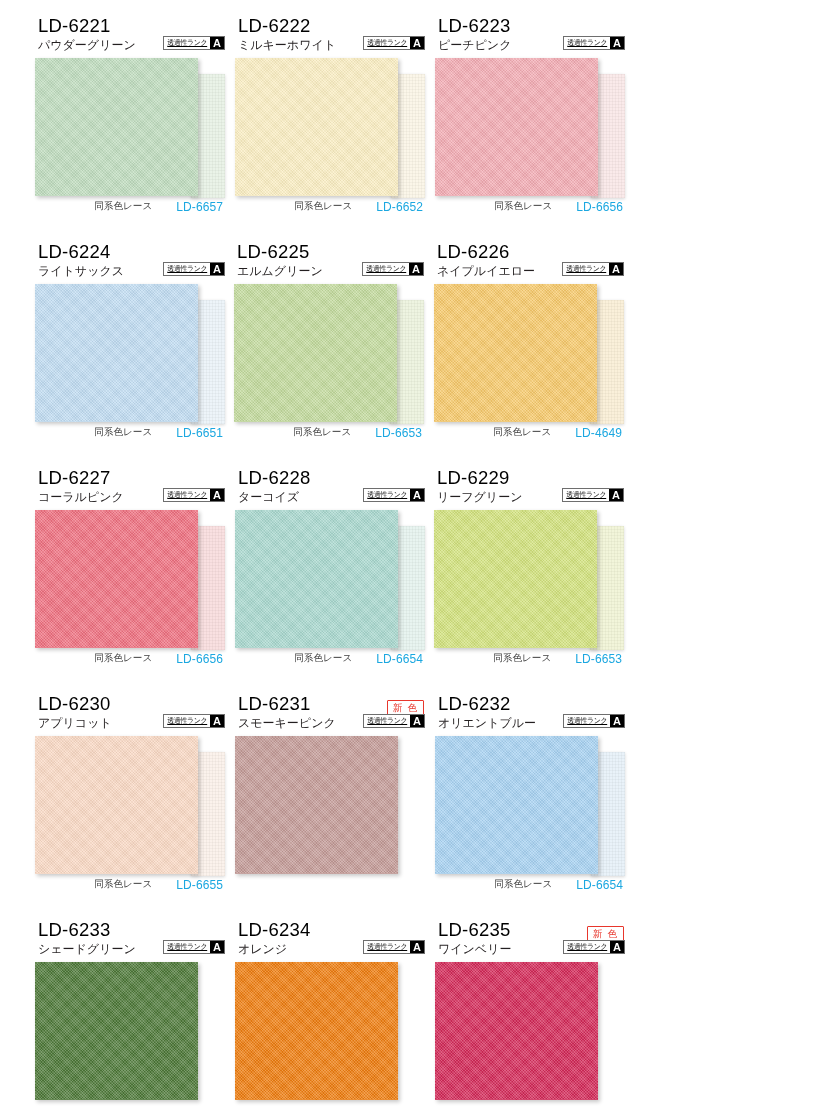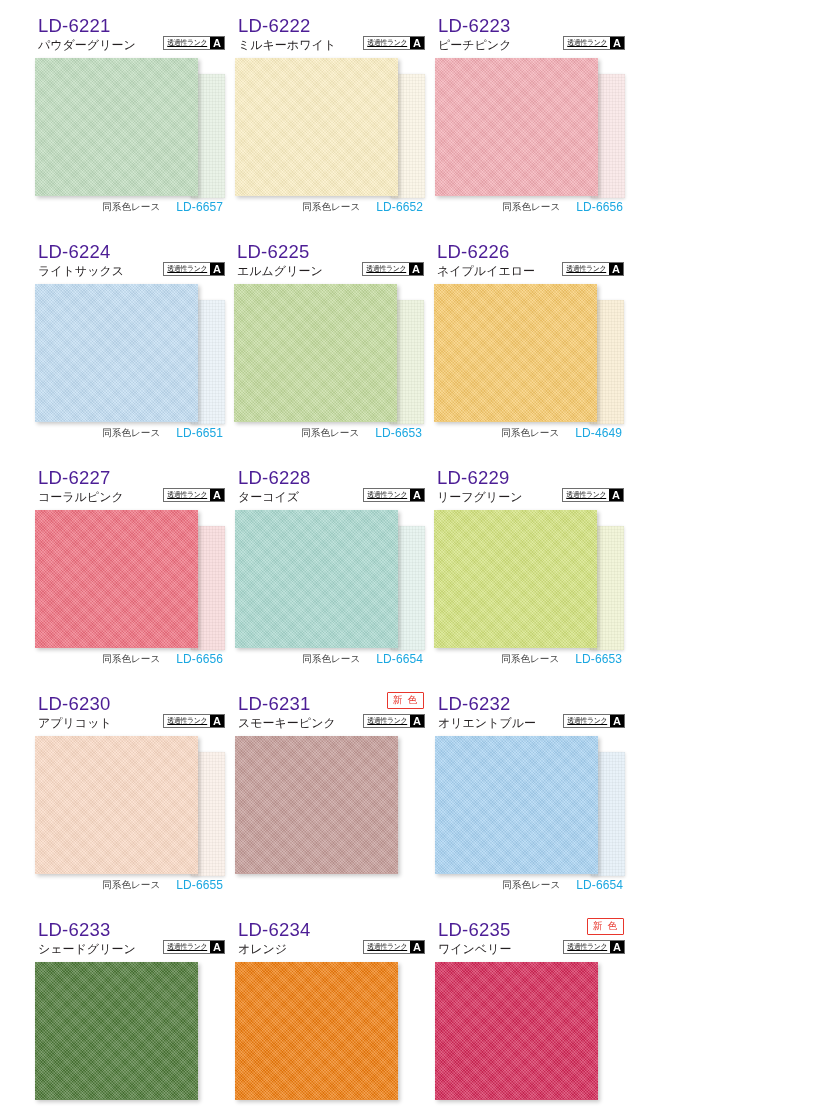--- a/index.html
+++ b/index.html
@@ -33,21 +33,21 @@
   .cell.last { margin-right: 4px; }
 
   
   .hdr {
     position: relative;
     height: 42px;
   }
   .code {
     font-size: 18.5px;
     letter-spacing: .2px;
-    color: #4c1d95;
+    color: #000000;
     line-height: 1;
     position: absolute;
     left: 8px; top: 3px;
     font-weight: 400;
     font-family: "Liberation Sans", sans-serif;
   }
   .cname {
     position: absolute;
     left: 8px; top: 25px;
     font-size: 12px;
@@ -85,21 +85,21 @@
     width: 14px;
     display: flex;
     align-items: center;
     justify-content: center;
     line-height: 1;
     font-family: "Liberation Sans", sans-serif;
   }
   
   .newbadge {
     position: absolute;
-    right: 1px; top: 0px;
+    right: 1px; top: 8px;
     border: 1.4px solid #e8362c;
     color: #e8362c;
     font-size: 9.6px;
     line-height: 1;
     padding: 2.4px 5px 3px 5px;
     letter-spacing: 1px;
     background: #fff;
     font-family: "DejaVu Sans", sans-serif;
     border-radius: 1px;
   }
@@ -155,22 +155,22 @@
         rgba(255,255,255,0.13) 0px, rgba(255,255,255,0.13) 1px,
         rgba(0,0,0,0.03) 1px, rgba(0,0,0,0.03) 2px);
   }
   
   .lacecap {
     position: absolute;
     right: 2px;
     bottom: 14px;
     z-index: 3;
     display: flex;
-    align-items: center;
-    gap: 16px;
+    align-items: flex-start;
+    gap: 24px;
     white-space: nowrap;
   }
   .lacecap .ltxt {
     font-size: 9.6px;
     color: #3f3f3f;
     font-family: "DejaVu Sans", sans-serif;
   }
   .lacecap .lcode {
     font-size: 12px;
     color: #1ba7e0;

